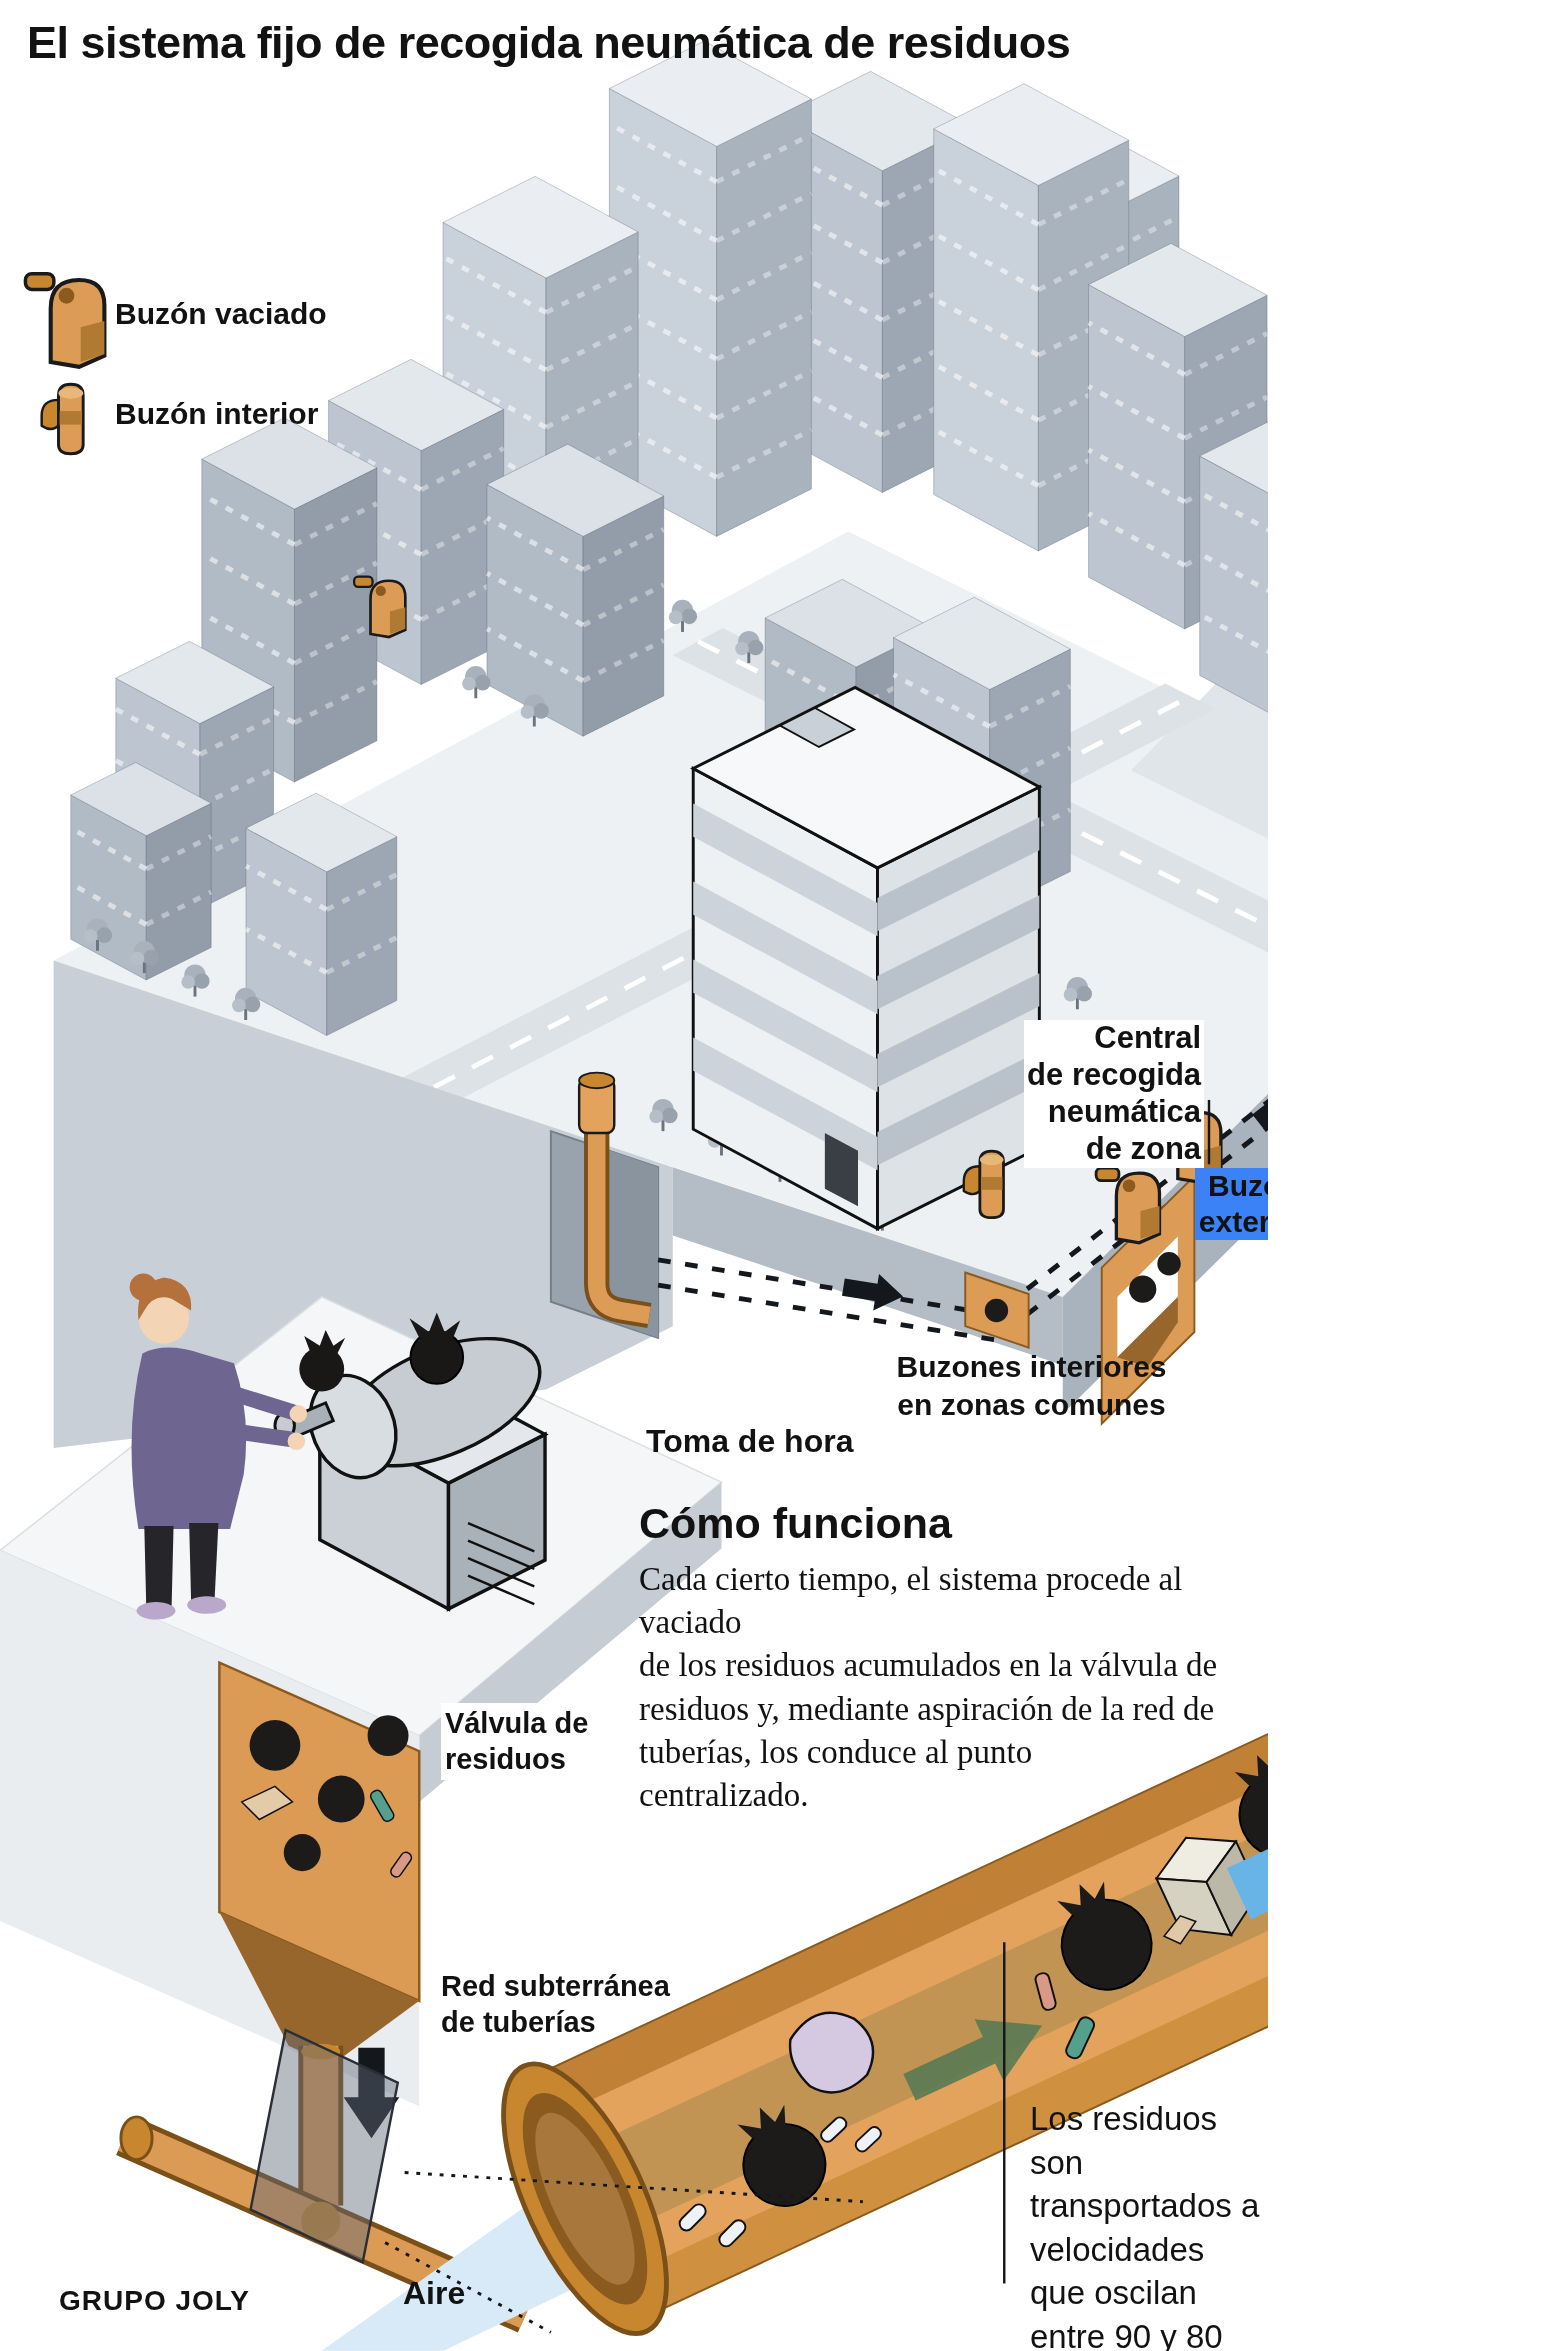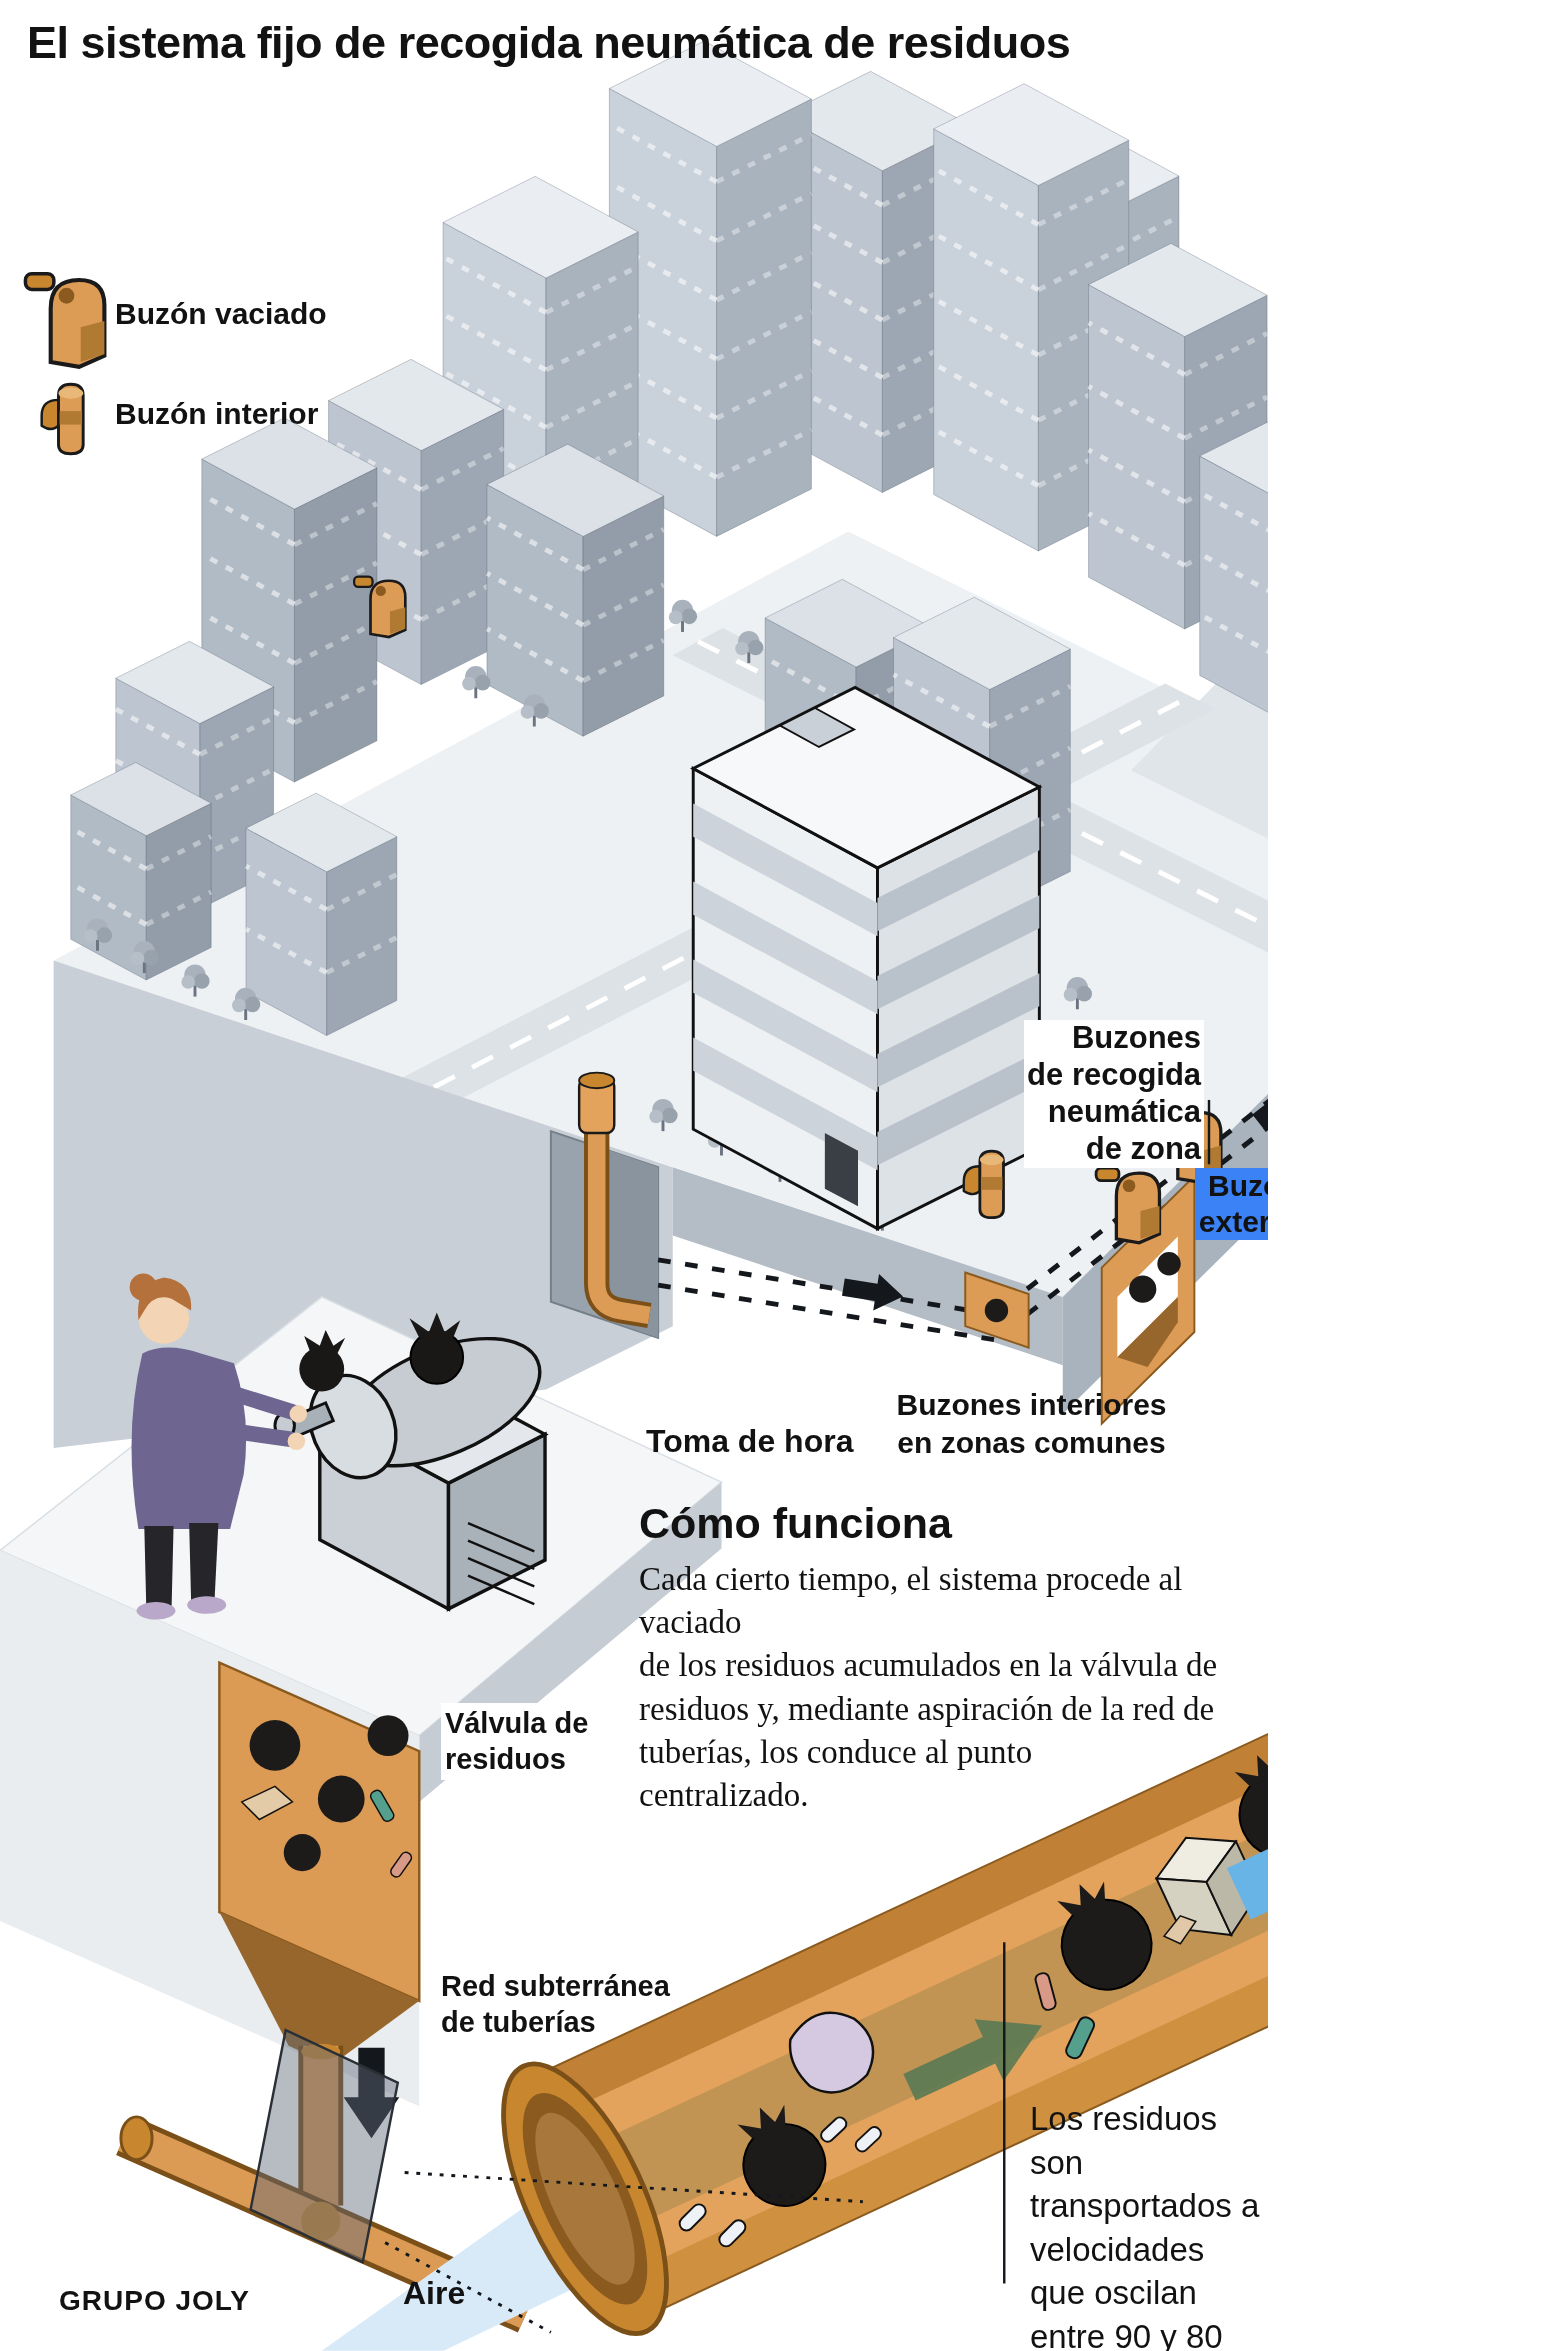--- a/index.html
+++ b/index.html
@@ -6,21 +6,21 @@
   #page{position:relative;width:1268px;height:2351px;background:#ffffff;overflow:hidden;
         font-family:"Liberation Sans",sans-serif;color:#121212;}
   #art{position:absolute;left:0;top:0;width:1560px;height:2351px;}
   .lbl{position:absolute;white-space:pre-line;line-height:1.2;z-index:5;}
   .title{left:27px;top:15.6px;font-size:45px;font-weight:700;letter-spacing:-0.5px;}
   .intro{left:27px;top:90px;font-size:36px;line-height:1.30;}
   .leg1{left:115px;top:296px;font-size:30px;font-weight:700;}
   .leg2{left:115px;top:396px;font-size:30px;font-weight:700;}
   .c-central{right:64px;top:1020px;font-size:31px;font-weight:700;text-align:right;line-height:1.19;background:#fff;padding:0 2.9px;}
   .c-buzext{left:1195px;top:1168px;width:151px;text-align:center;font-size:30px;font-weight:700;line-height:1.2;background:#3b82f6;}
-  .c-buzint{left:883px;top:1348px;width:297px;text-align:center;font-size:30px;font-weight:700;line-height:1.25;margin-top:38px;}
+  .c-buzint{left:883px;top:1348px;width:297px;text-align:center;font-size:30px;font-weight:700;line-height:1.25;}
   .c-toma{left:646px;top:1422px;font-size:32px;font-weight:700;}
   .how-h{left:639px;top:1498px;font-size:43px;font-weight:700;}
   .how-p{left:639px;top:1558px;font-size:33px;line-height:1.31;font-family:Liberation Serif, serif;}
   .c-valv{left:441px;top:1703px;font-size:29px;font-weight:700;line-height:1.25;background:#fff;padding:2px 3.9px;}
   .c-red{left:441px;top:1968px;font-size:29px;font-weight:700;line-height:1.25;}
   .aire-t{left:1463px;top:1724px;font-size:32px;font-weight:700;}
   .aire-b{left:403px;top:2274px;font-size:32px;font-weight:700;}
   .speed{left:1030px;top:2097px;font-size:33px;line-height:1.32;}
   .credit{left:59px;top:2284px;font-size:28px;font-weight:700;letter-spacing:1px;}
 </style>
@@ -473,21 +473,21 @@
     <path d="M395,2300 L565,2392" stroke-width="3" stroke-dasharray="4 8"></path>
   </g>
 
   <use href="#mbext" transform="translate(52,368) scale(1.62)"></use>
   <use href="#mbint" transform="translate(60,456) scale(1.15)"></use>
 </svg>
 
   <div class="lbl title">El sistema fijo de recogida neumática de residuos</div>
   <div class="lbl leg1">Buzón vaciado</div>
   <div class="lbl leg2">Buzón interior</div>
-  <div class="lbl c-central">Buzones
+  <div class="lbl c-central">Central
 de recogida
 neumática
 de zona</div>
   <div class="lbl c-buzext">Buzones
 exteriores</div>
   <div class="lbl c-buzint">Buzones interiores
 en zonas comunes</div>
   <div class="lbl c-toma">Toma de hora</div>
   <div class="lbl how-h">Cómo funciona</div>
   <div class="lbl how-p">Cada cierto tiempo, el sistema procede al vaciado

